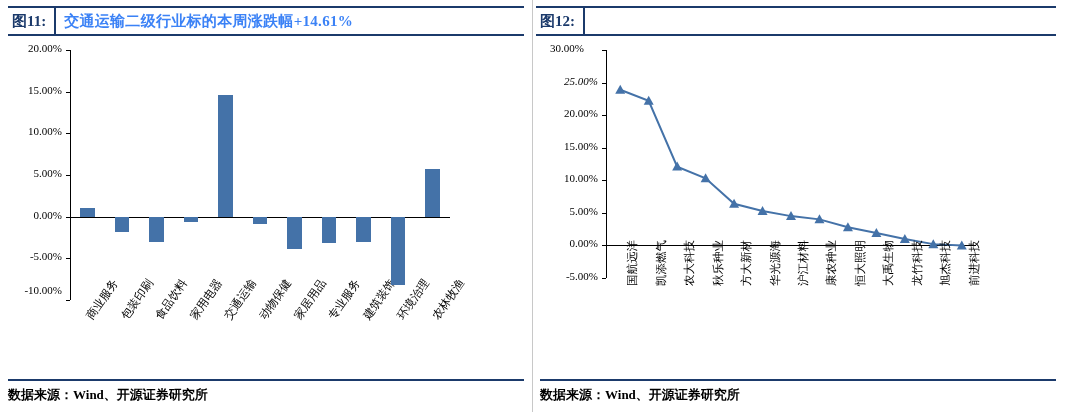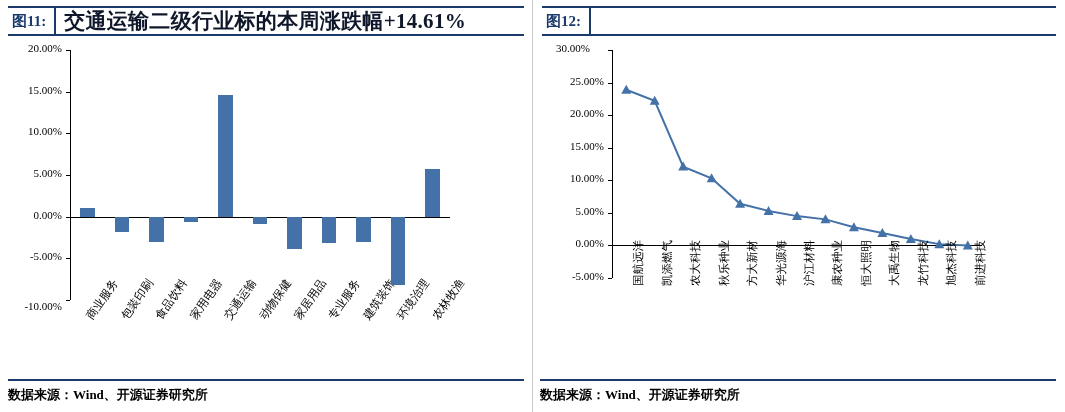--- a/index.html
+++ b/index.html
@@ -19,21 +19,21 @@
     width: 1065px;
     height: 412px;
   }
   .panel {
     position: relative;
     width: 532px;
     height: 412px;
     box-sizing: border-box;
   }
   .panel.left { padding: 0 8px 0 8px; }
-  .panel.right { padding: 0 8px 0 10px; }
+  .panel.right { padding: 0 8px 0 4px; }
 
   
   .title-row {
     display: flex;
     align-items: center;
     border-top: 2px solid #1b3a6b;
     border-bottom: 2px solid #1b3a6b;
     height: 30px;
     margin-top: 6px;
     box-sizing: border-box;
@@ -46,22 +46,22 @@
     white-space: nowrap;
   }
   .title-sep {
     width: 2px;
     align-self: stretch;
     background: #1b3a6b;
     margin: 0 8px;
   }
   .title-text {
     font-weight: bold;
-    font-size: 21px;
-    color: #0f172a;
+    font-size: 15px;
+    color: #3b82f6;
     white-space: nowrap;
     letter-spacing: 0.3px;
   }
 
   
   .chart-box {
     position: relative;
     width: 516px;
     height: 320px;
   }
@@ -148,21 +148,21 @@
   <div class="panel left">
     <div class="title-row">
       <span class="title-tag">图11:</span>
       <span class="title-sep"></span>
       <span class="title-text">交通运输二级行业标的本周涨跌幅+14.61%</span>
     </div>
 
     <div class="chart-box" id="leftChart">
         <div class="plot" style="left: 62px; top: 14px; height: 250px;"></div>
         <div class="axis-line-zero" style="left: 62px; width: 380px; top: 180.667px;"></div>
-        <div class="ytick" style="left: 0px; width: 54px; top: 264px;">-10.00%</div>
+        <div class="ytick" style="left: 0px; width: 54px; top: 248px;">-10.00%</div>
         <div class="ytick-mark" style="left: 58px; top: 264px;"></div>
         <div class="ytick" style="left: 0px; width: 54px; top: 214.333px;">-5.00%</div>
         <div class="ytick-mark" style="left: 58px; top: 222.333px;"></div>
         <div class="ytick" style="left: 0px; width: 54px; top: 172.667px;">0.00%</div>
         <div class="ytick-mark" style="left: 58px; top: 180.667px;"></div>
         <div class="ytick" style="left: 0px; width: 54px; top: 131px;">5.00%</div>
         <div class="ytick-mark" style="left: 58px; top: 139px;"></div>
         <div class="ytick" style="left: 0px; width: 54px; top: 89.3333px;">10.00%</div>
         <div class="ytick-mark" style="left: 58px; top: 97.3333px;"></div>
         <div class="ytick" style="left: 0px; width: 54px; top: 47.6667px;">15.00%</div>
@@ -212,21 +212,21 @@
         <div class="ytick" style="left: 0px; width: 62px; top: 201.429px;">0.00%</div>
         <div class="ytick-mark" style="left: 66px; top: 209.429px;"></div>
         <div class="ytick" style="left: 0px; width: 62px; top: 168.857px;">5.00%</div>
         <div class="ytick-mark" style="left: 66px; top: 176.857px;"></div>
         <div class="ytick" style="left: 0px; width: 62px; top: 136.286px;">10.00%</div>
         <div class="ytick-mark" style="left: 66px; top: 144.286px;"></div>
         <div class="ytick" style="left: 0px; width: 62px; top: 103.714px;">15.00%</div>
         <div class="ytick-mark" style="left: 66px; top: 111.714px;"></div>
         <div class="ytick" style="left: 0px; width: 62px; top: 71.1429px;">20.00%</div>
         <div class="ytick-mark" style="left: 66px; top: 79.1429px;"></div>
-        <div class="ytick" style="left: 0px; width: 62px; top: 38.5714px;">25.00%</div>
+        <div class="ytick" style="left: 0px; width: 62px; top: 38.5714px; font-style: italic;">25.00%</div>
         <div class="ytick-mark" style="left: 66px; top: 46.5714px;"></div>
         <div class="ytick" style="left: 0px; width: 62px; top: 6px; text-align: center;">30.00%</div>
         <div class="ytick-mark" style="left: 66px; top: 14px;"></div>
         <svg class="lineSvg" width="516" height="320">
           <polyline points="84.23076923076923,53.73714285714287 112.6923076923077,64.81142857142856 141.15384615384613,130.60571428571427 169.6153846153846,142.33142857142855 198.07692307692307,167.73714285714286 226.53846153846152,174.90285714285713 255,180.11428571428573 283.46153846153845,183.37142857142857 311.9230769230769,191.1885714285714 340.38461538461536,197.05142857142857 368.8461538461538,202.9142857142857 397.30769230769226,208.1257142857143 425.7692307692308,209.42857142857142" fill="none" stroke="#4472a8" stroke-width="2"></polyline>
           <polygon points="84.23076923076923,48.73714285714287 79.23076923076923,57.73714285714287 89.23076923076923,57.73714285714287" fill="#4472a8"></polygon>
           <polygon points="112.6923076923077,59.811428571428564 107.6923076923077,68.81142857142856 117.6923076923077,68.81142857142856" fill="#4472a8"></polygon>
           <polygon points="141.15384615384613,125.60571428571427 136.15384615384613,134.60571428571427 146.15384615384613,134.60571428571427" fill="#4472a8"></polygon>
           <polygon points="169.6153846153846,137.33142857142855 164.6153846153846,146.33142857142855 174.6153846153846,146.33142857142855" fill="#4472a8"></polygon>
           <polygon points="198.07692307692307,162.73714285714286 193.07692307692307,171.73714285714286 203.07692307692307,171.73714285714286" fill="#4472a8"></polygon>

